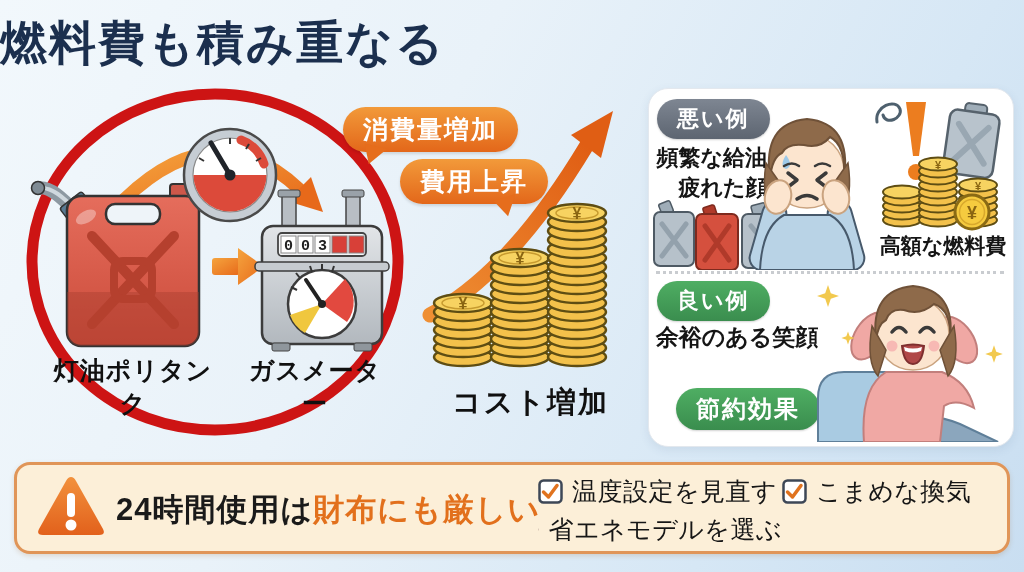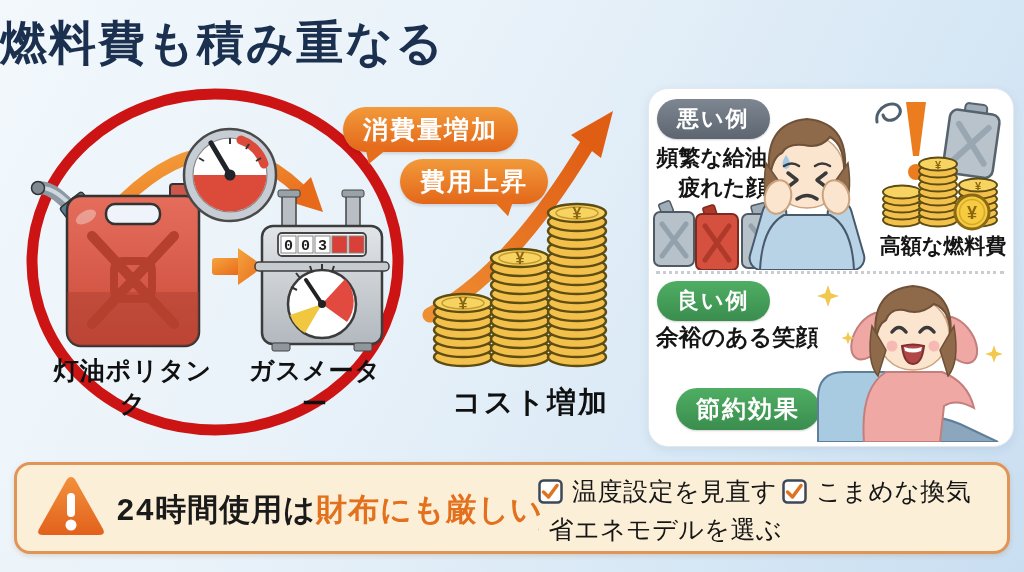--- a/index.html
+++ b/index.html
@@ -20,21 +20,21 @@
   .badge{display:inline-block;padding:5px 20px;border-radius:24px;color:#fff;
     font-size:22px;font-weight:900;letter-spacing:2px;box-shadow:0 1px 2px rgba(0,0,0,.18);text-align:right;}
   .badge-bad{background:linear-gradient(#7e8692,#5d6571);}
   .badge-good{background:linear-gradient(#4fae63,#3a8d4e);}
   .desc{font-size:22px;line-height:1.35;font-weight:900;color:#151515;text-align:center;}
   .caption{font-size:21px;font-weight:900;color:#151515;text-align:center;}
   .divider{border-top:3px dotted #c9ccd0;height:0;}
   .banner{background:#fcefd8;border:3px solid #e09558;border-radius:16px;
     box-shadow:0 2px 5px rgba(150,90,30,.18);}
   .headline{font-size:31px;font-weight:900;letter-spacing:1px;white-space:nowrap;}
-  .headline .hl-black{color:#1a1a1a;font-family:Liberation Mono, monospace;}
+  .headline .hl-black{color:#1a1a1a;}
   .headline .hl-orange{color:#e2701c;}
   .checklist{display:grid;grid-template-columns:244px auto;row-gap:8px;}
   .chk-item{display:flex;align-items:center;gap:9px;height:30px;}
   .chk-item span{font-size:25px;font-weight:400;color:#161616;white-space:nowrap;letter-spacing:0.5px;}
 </style>
 </head>
 <body>
 
 <div class="canvas">
 

